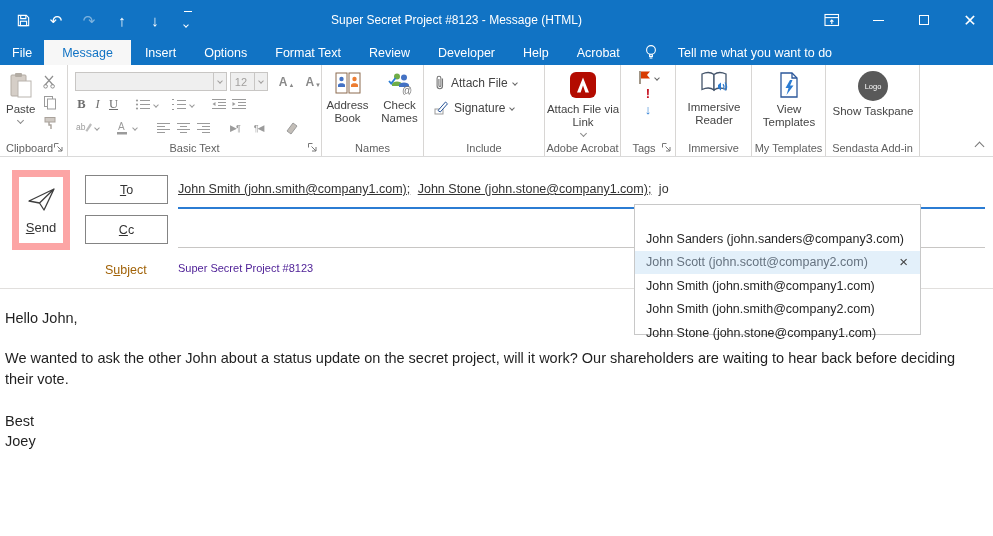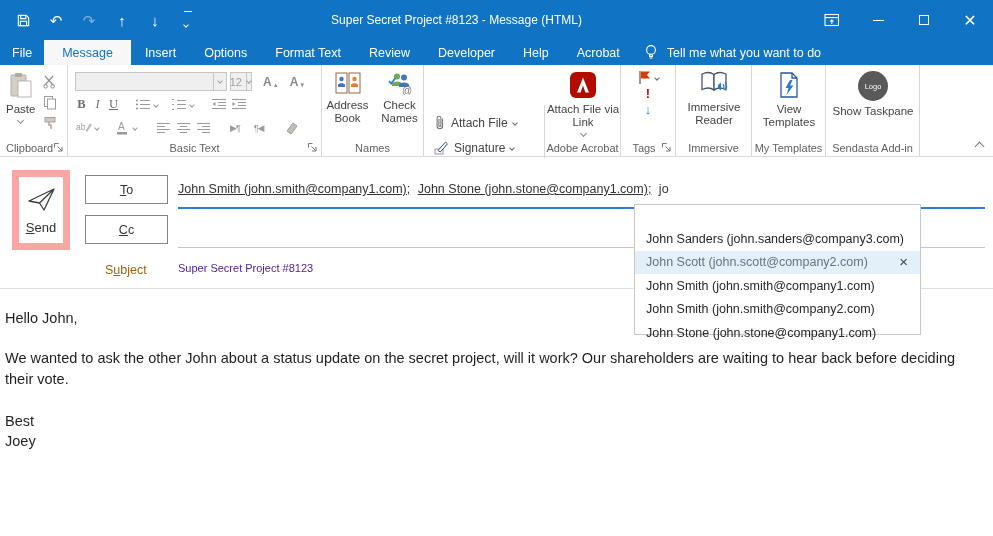--- a/index.html
+++ b/index.html
@@ -23,21 +23,21 @@
   .win-btn { width:46px; height:40px; display:flex; align-items:center; justify-content:center;
              color:#fff; font-size:13px; }
   .max-box { width:10px; height:10px; border:1px solid #fff; display:inline-block; }
   .min-bar { width:11px; height:0; border-top:1.4px solid #fff; display:inline-block; }
 
   
   .tabrow { position:absolute; top:40px; left:0; right:0; height:25px; background:#1173c4;
             display:flex; align-items:stretch; color:#fff; font-size:12.5px;text-align:right; }
   .tab { display:flex; align-items:center; padding:0 14px; cursor:default; white-space:nowrap; }
   .tab.selected { background:#f7f7f7; color:#1173c4; }
-  .tellme { display:flex; align-items:center; gap:9px; padding:0 10px; white-space:nowrap; }
+  .tellme { display:flex; align-items:center; gap:20px; padding:0 10px; white-space:nowrap; }
 
   
   .ribbon { position:absolute; top:65px; left:0; right:0; height:92px; background:#fff;
             border-bottom:1px solid #dadada; display:flex; font-size:11.5px; color:#444; }
   .group { position:relative; height:100%; border-right:1px solid #d8d6d4; flex:0 0 auto; }
   .group-label { position:absolute; bottom:2px; left:0; right:0; text-align:center;
                  font-size:11px; color:#616161; white-space:nowrap; }
   .launcher { position:absolute; bottom:3px; right:3px; width:11px; height:11px; }
   .bigbtn { display:flex; flex-direction:column; align-items:center; text-align:center;
             color:#444; line-height:13px; padding-top:6px; }
@@ -57,21 +57,21 @@
   .combo .cbtn { width:13px; height:100%; border-left:1px solid #c8c6c4; display:flex;
                  align-items:center; justify-content:center; color:#a19f9d; }
   .bt-ltr { font-size:9px; letter-spacing:-1px; color:#9b9b9b; }
   .fontbtn { display:flex; align-items:flex-end; line-height:1; color:#8a8a8a; }
   .growA { font-size:12px; font-weight:bold; }
   .tinycaret { font-size:6px; margin-left:1px; }
   .biu { font-family:"Liberation Serif", serif; color:#6e6e6e; width:13px; text-align:center; font-size:12.5px; }
 
   
   .g-names { width:102px; display:flex; justify-content:center; gap:4px; }
-  .g-include { width:121px; padding:9px 0 0 10px; display:flex; flex-direction:column; gap:9px;margin-top:40px; }
+  .g-include { width:121px; padding:9px 0 0 10px; display:flex; flex-direction:column; gap:9px; }
   .inc-row { display:flex; align-items:center; gap:5px; font-size:12px; color:#444; white-space:nowrap; }
   .g-adobe { width:76px; }
   .g-tags { width:55px; display:flex; flex-direction:column; align-items:center; padding-top:5px; gap:3px; }
   .g-immersive { width:76px; } .g-mytpl { width:74px; } .g-sendasta { width:94px; }
   .imp-high { color:#c50f1f; font-weight:bold; font-size:13px; line-height:12px; }
   .imp-low  { color:#2b7cd3; font-weight:bold; font-size:13px; line-height:14px; }
   .logo-circle { width:30px; height:30px; border-radius:50%; background:#595959; color:#fff;
                  display:flex; align-items:center; justify-content:center; font-size:7.5px; }
   .collapse-chv { position:absolute; right:10px; bottom:6px; width:7px; height:7px;
                   border-right:1.5px solid #777; border-bottom:1.5px solid #777; transform:rotate(-135deg); }
@@ -218,21 +218,21 @@
     </div>
 
     <div class="group g-basic">
       <div class="bt-row">
         <span class="combo" style="width:152px;">
           <span class="cfield" style="flex:1;"></span>
           <span class="cbtn">
               <span class="chv" style="width:4px;height:4px;margin:0 0 2px;"></span>
             </span>
         </span>
-        <span class="combo" style="width:22px;justify-content:flex-end;">
+        <span class="combo" style="width:38px;justify-content:flex-end;">
           <span class="cfield" style="flex:1;">12</span>
           <span class="cbtn">
               <span class="chv" style="width:4px;height:4px;margin:0 0 2px;"></span>
             </span>
         </span>
         <span class="fontbtn" style="margin-left:8px;">
             <span class="growA">A</span>
             <span class="tinycaret">▲</span>
           </span>
         <span class="fontbtn" style="margin-left:8px;">

